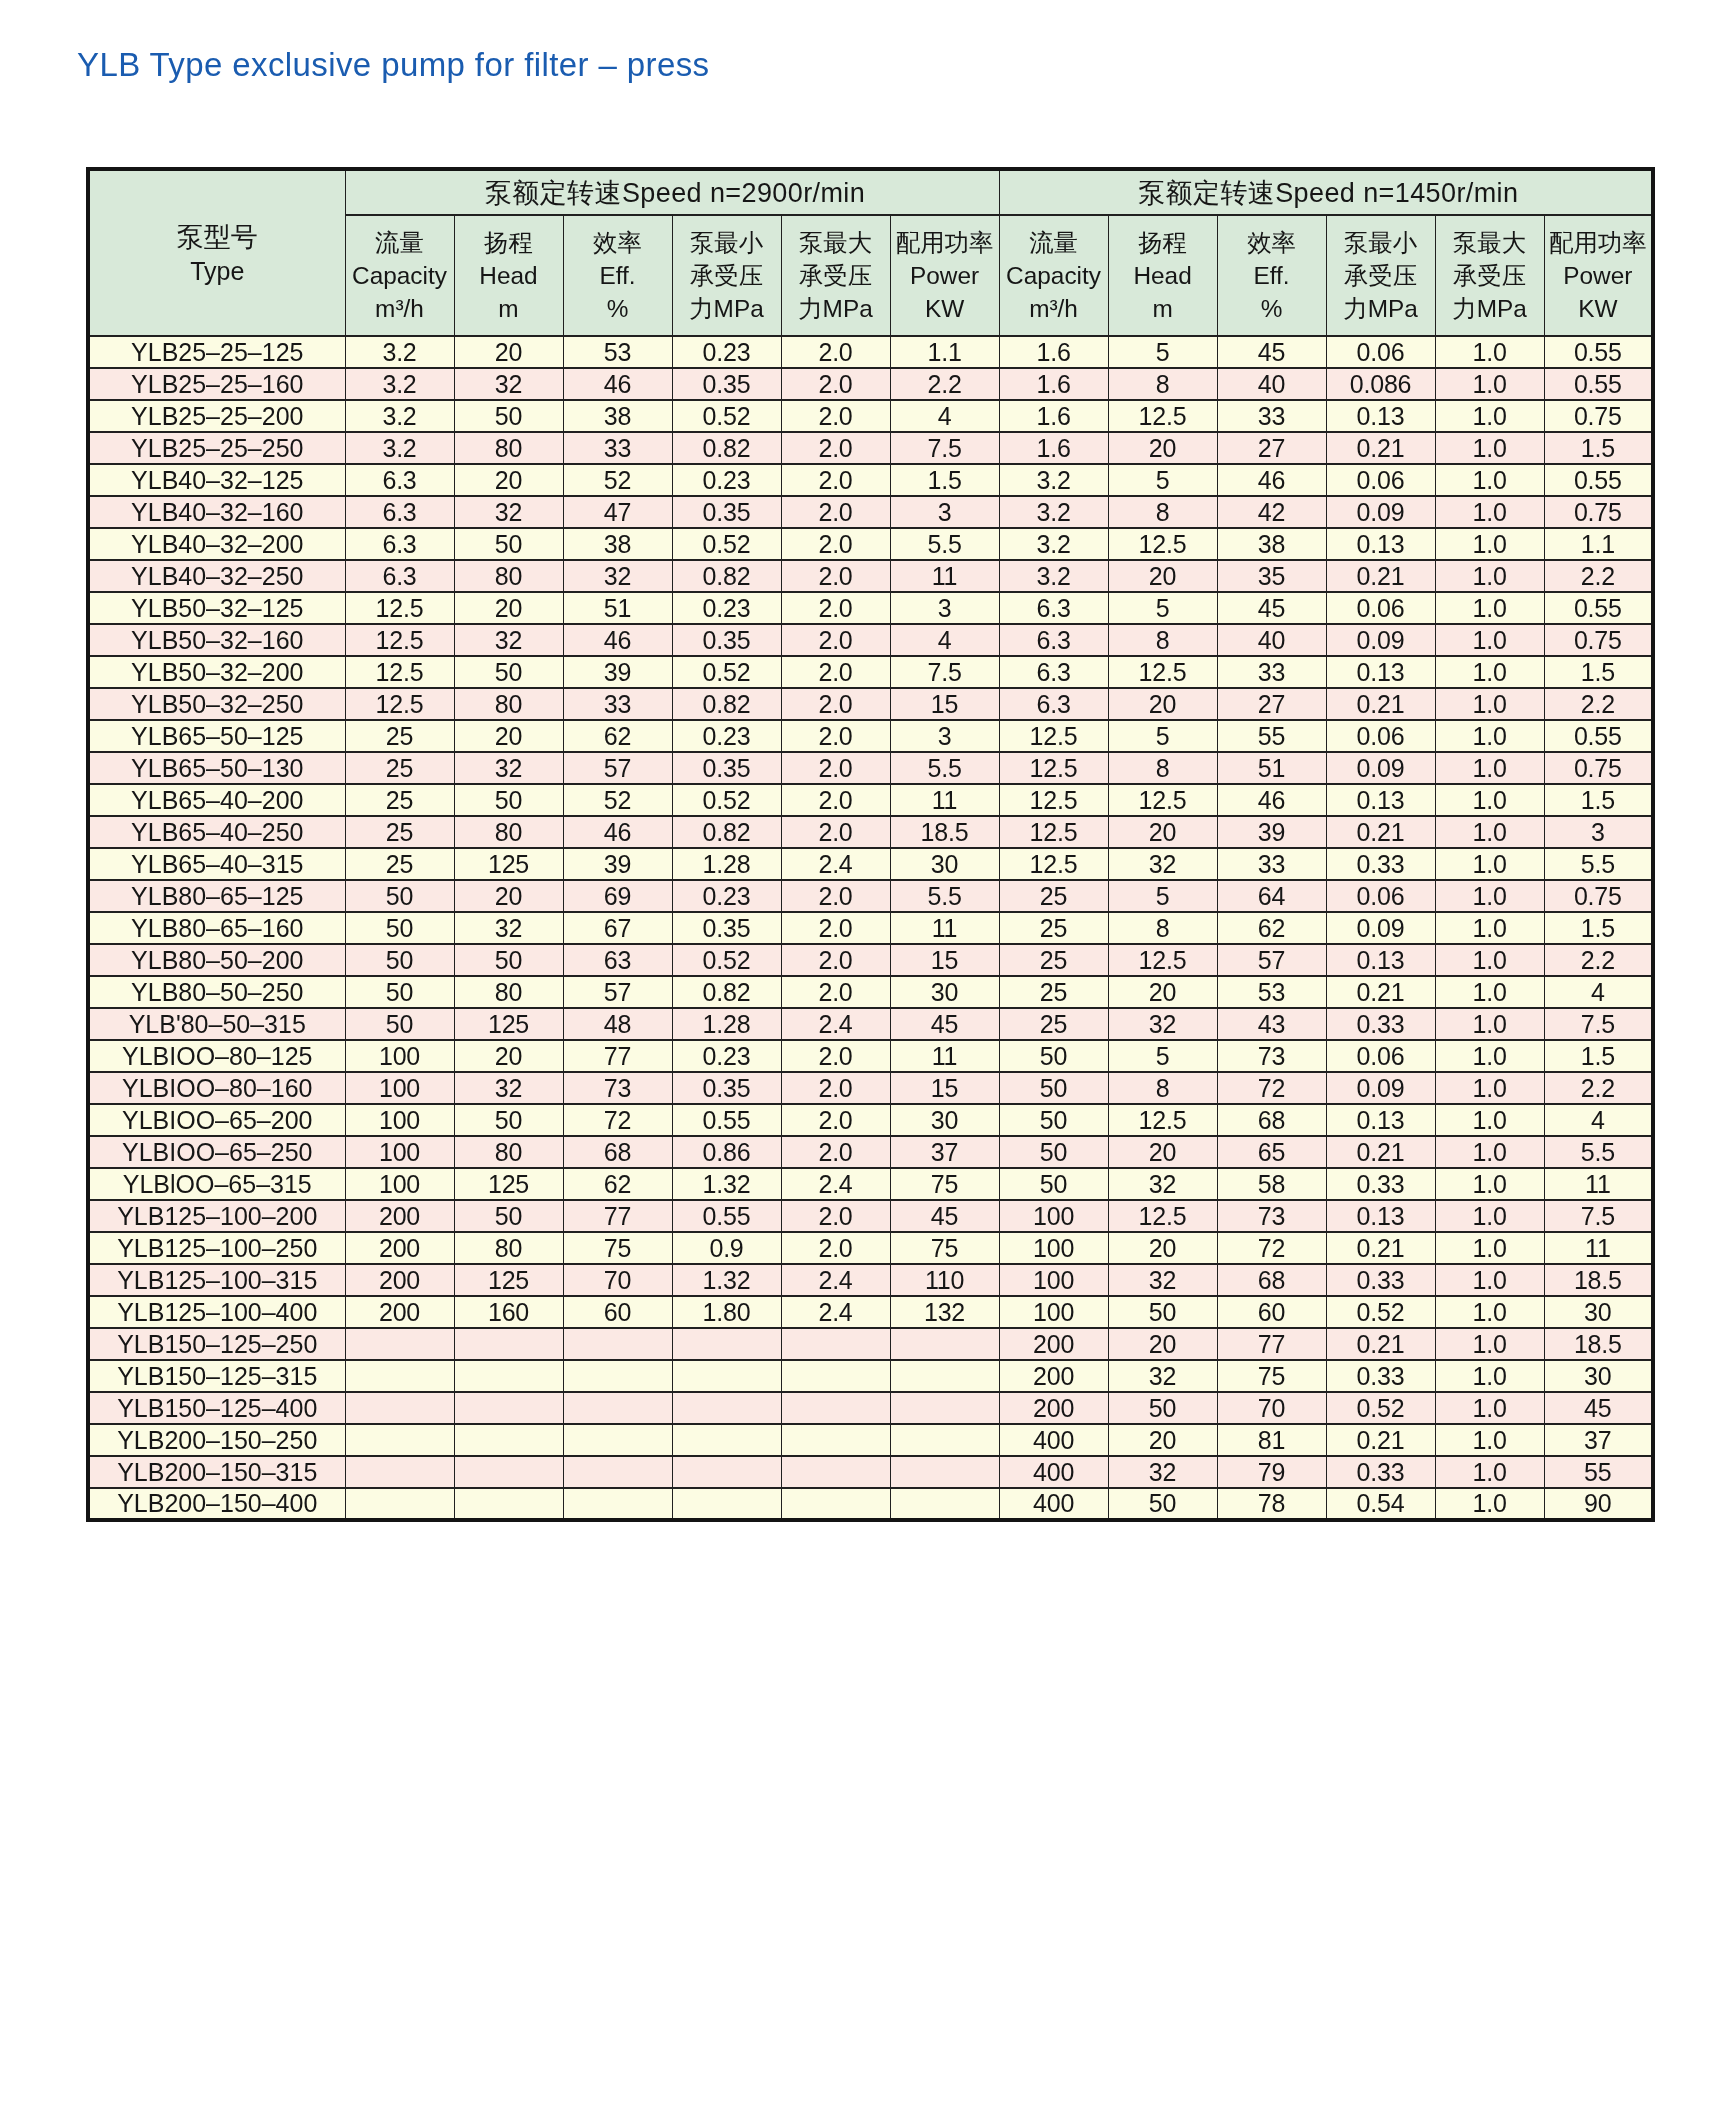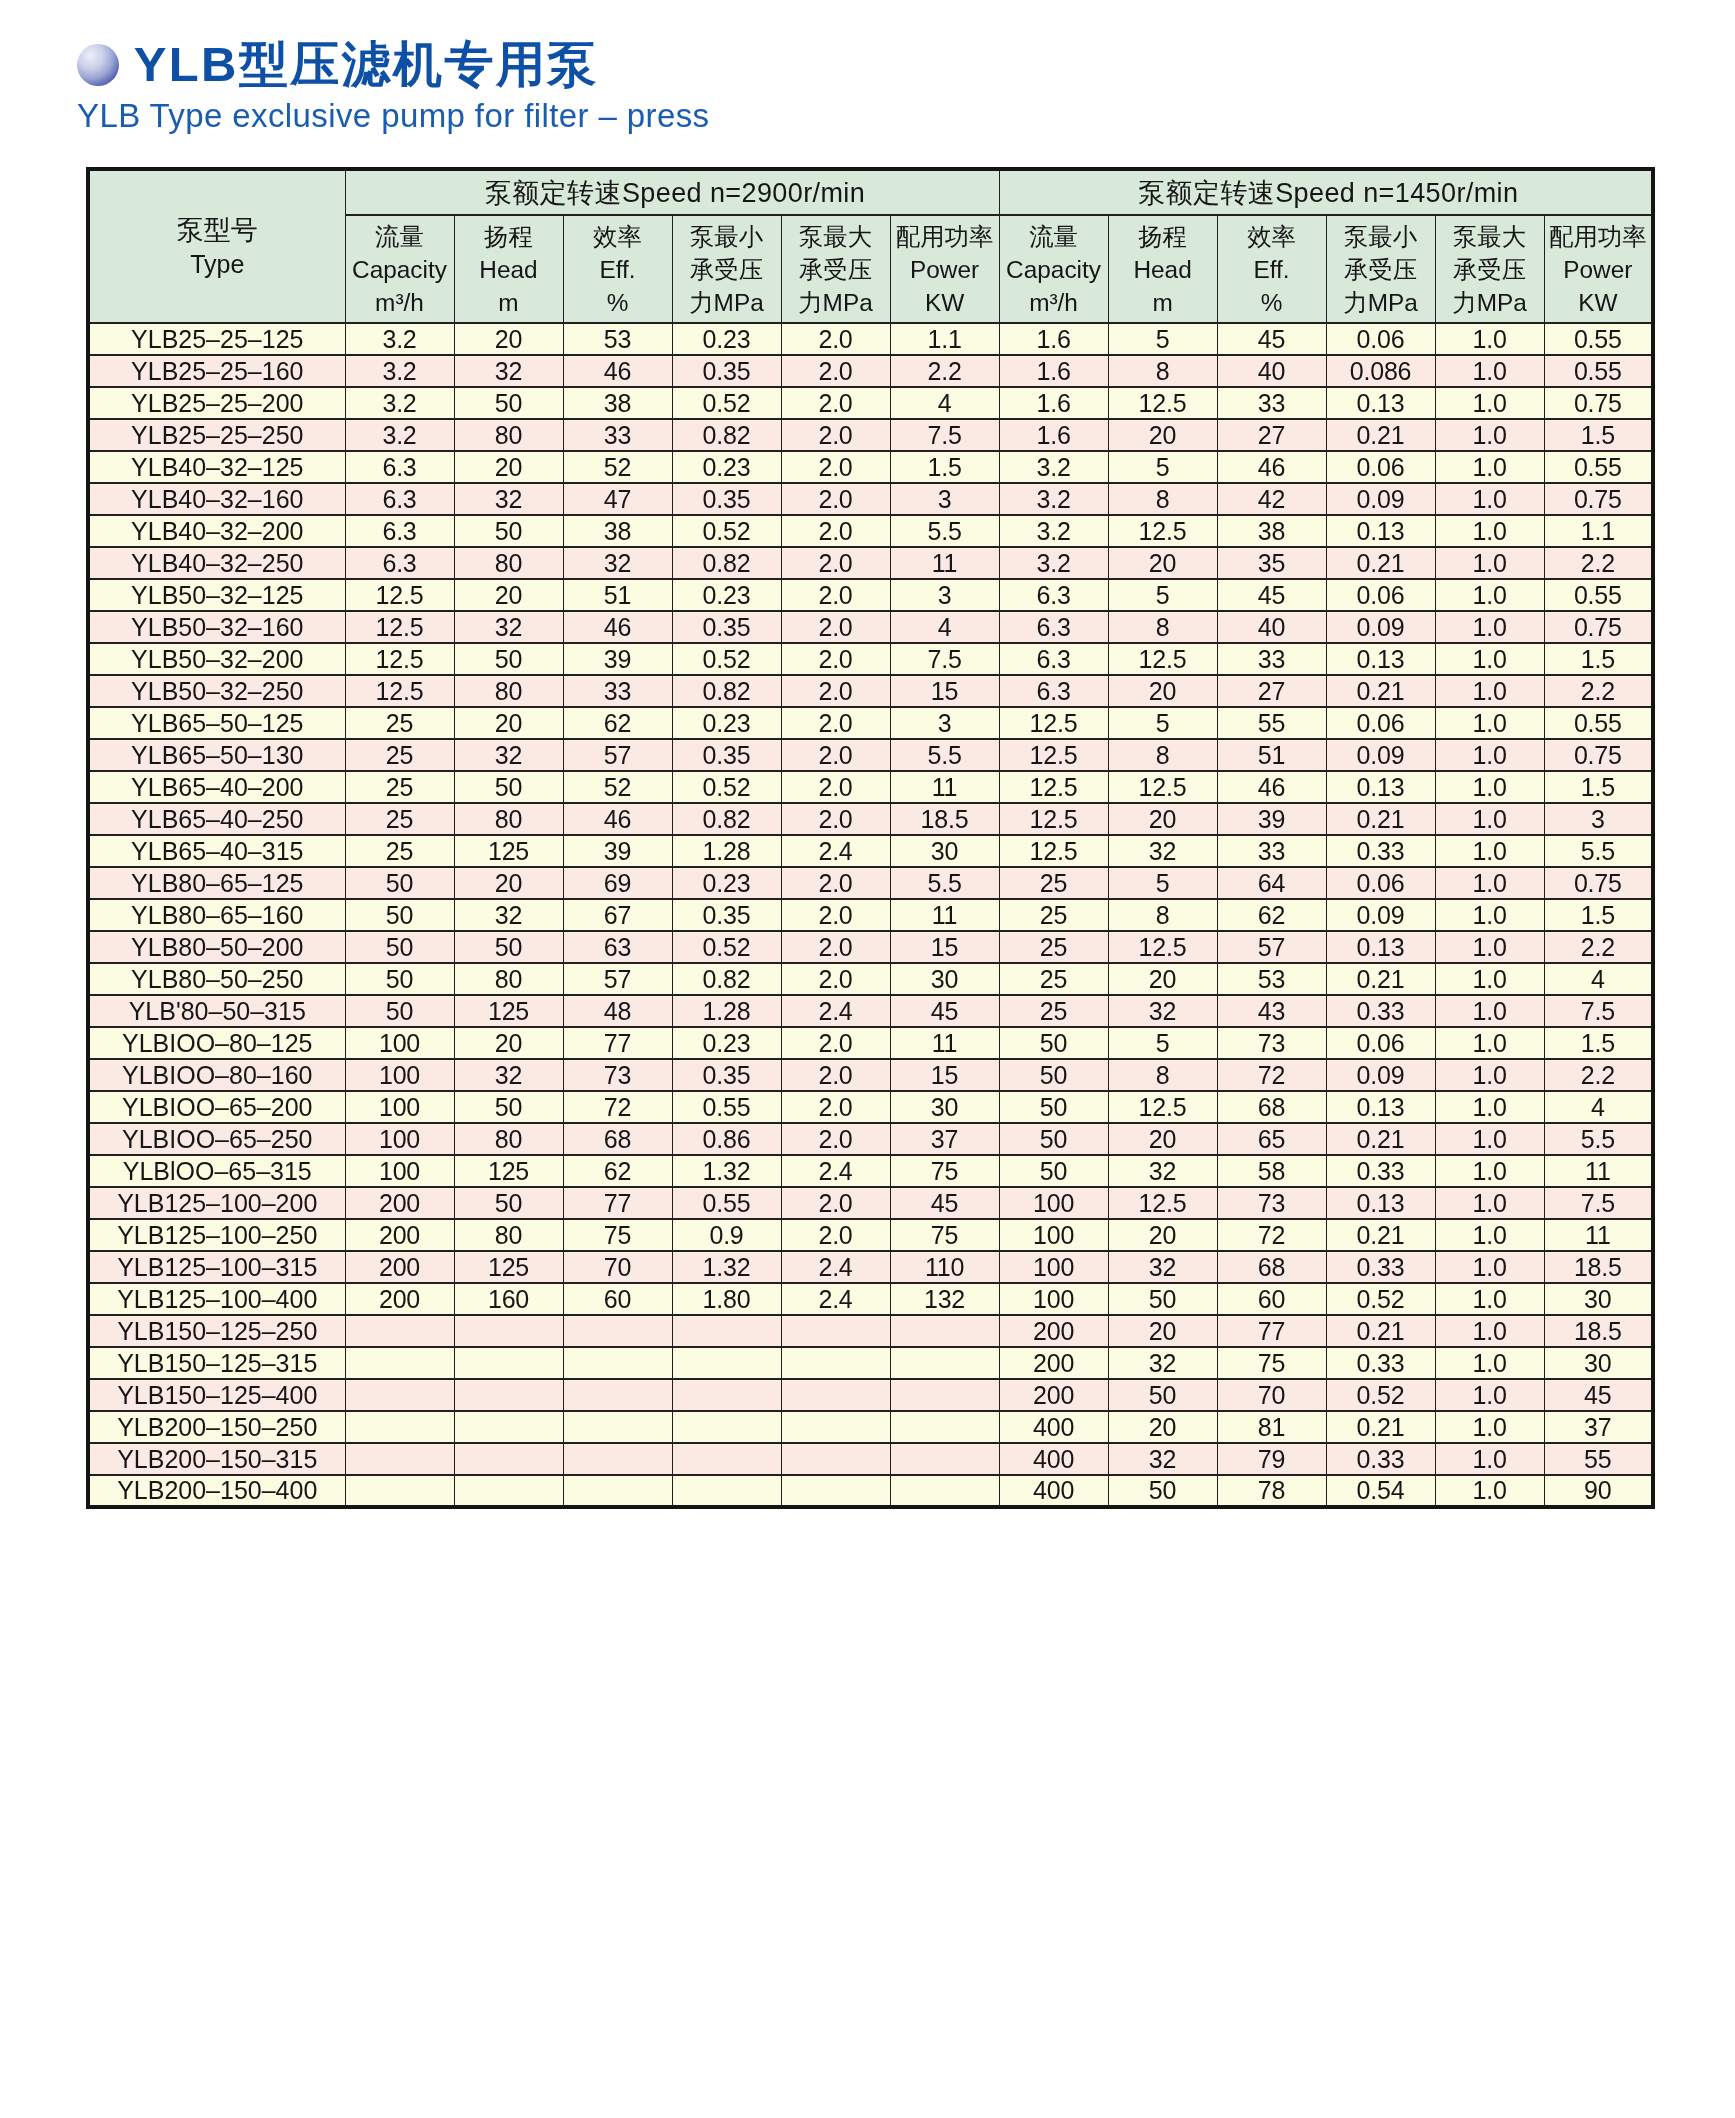--- a/index.html
+++ b/index.html
@@ -46,41 +46,37 @@
     border:1.6px solid #202020;
     border-top-width:2.4px;border-bottom-width:2.4px;
     padding:0;text-align:center;vertical-align:middle;
     overflow:hidden;white-space:nowrap;
   }
   thead th{
     background:var(--header-bg,#d8e9d9);
     font-weight:normal;
   }
   thead tr.group-row{height:46px;}
-  thead tr.sub-row{height:108px;}
+  thead tr.sub-row{height:121px;}
   .group-label{font-size:27px;letter-spacing:0.4px;margin-left:6px;}
   th.corner .cn{font-size:27px;line-height:36px;font-family:Liberation Serif, serif;}
   th.corner .en{font-size:25px;line-height:33px;}
   th.subhead div{font-size:24.4px;line-height:33px;}
   tbody tr{height:32px;}
   tbody td{font-size:25px;letter-spacing:-0.2px;}
   tbody td.model{font-size:25px;letter-spacing:0;}
   tbody tr.odd  td{background:var(--row-odd-bg,#fcfce3);}
   tbody tr.even td{background:var(--row-even-bg,#fbe9e4);}
 </style>
 </head>
 <body>
 
 <div class="sheet">
 
   <div class="doc-header">
-    <div class="title-row">
-      <span class="bullet"></span>
-      <h1 class="title-cn">YLB型压滤机专用泵</h1>
-    </div>
     <h2 class="title-en">YLB Type exclusive pump for filter – press</h2>
   </div>
 
   <table class="spec">
     <colgroup>
       <col class="c-model">
       <col class="c-data">
         <col class="c-data">
         <col class="c-data">
         <col class="c-data">

